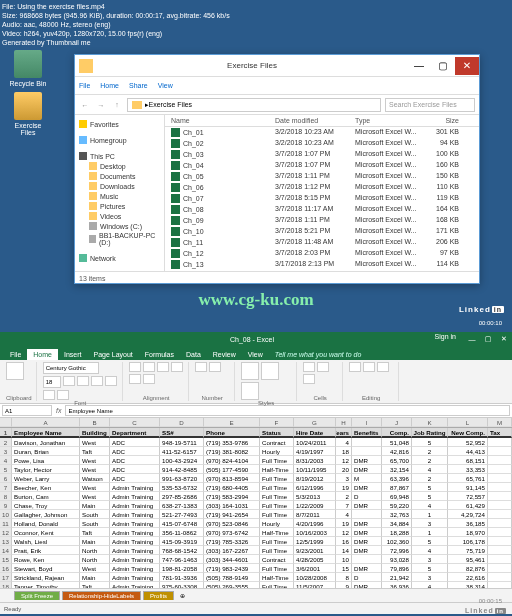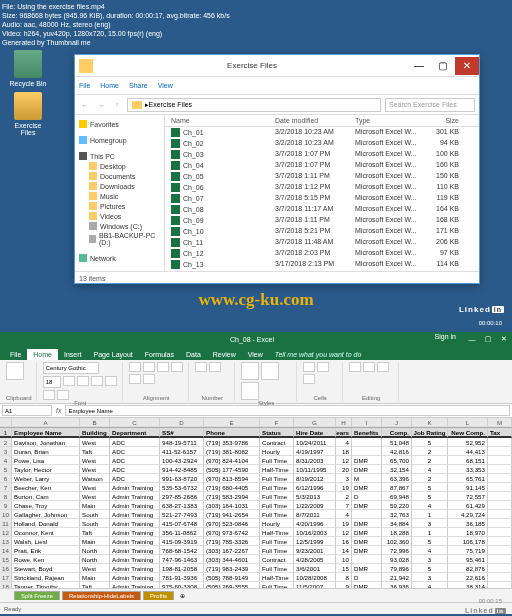--- a/index.html
+++ b/index.html
@@ -36,21 +36,21 @@
   .net { background: #5b9; }
   .explorer-list { flex: 1; }
   .list-head { display: flex; border-bottom: 1px solid #ddd; color: #555; padding: 2px 0; }
   .col-name { width: 110px; padding-left: 6px; }
   .col-date { width: 80px; }
   .col-type { width: 70px; }
   .col-size { width: 40px; text-align: right; padding-right: 6px; }
   .list-row { display: flex; padding: 1px 0; color: #333; }
   .list-row .xl-ico { width: 9px; height: 9px; background: #1a7243; margin-right: 3px; }
   .explorer-status { height: 14px; border-top: 1px solid #ddd; padding: 1px 4px; color: #555; display: flex; align-items: center; }
-  .watermark { position: absolute; top: 290px; width: 100%; text-align: center; color: #eab308; font-family: "Times New Roman", serif; font-size: 17px; font-weight: bold; }
+  .watermark { position: absolute; top: 290px; width: 100%; text-align: center; color: #86efac; font-family: "Times New Roman", serif; font-size: 17px; font-weight: bold; }
   .linkedin-badge { position: absolute; top: 305px; right: 8px; color: #fff; font-size: 8px; font-weight: bold; letter-spacing: 1px; }
   .linkedin-badge .in { background: #fff; color: #333; padding: 0 2px; border-radius: 1px; font-size: 7px; margin-left: 1px; }
   .ts-top { position: absolute; top: 320px; right: 10px; color: #fff; font-size: 6px; }
   .excel { position: absolute; top: 332px; left: 0; width: 512px; height: 272px; background: #fff; font-size: 7px; }
   .excel-titlebar { height: 14px; background: #1a7243; color: #fff; display: flex; align-items: center; }
   .excel-title { flex: 1; text-align: center; font-size: 7px; }
   .excel-signin { position: absolute; right: 56px; top: 1px; font-size: 7px; }
   .excel-close { width: 16px; text-align: center; }
   .excel-tabs { height: 14px; background: #1a7243; display: flex; align-items: end; padding-left: 4px; }
   .excel-tab { padding: 2px 6px; color: #fff; font-size: 7px; cursor: pointer; }

